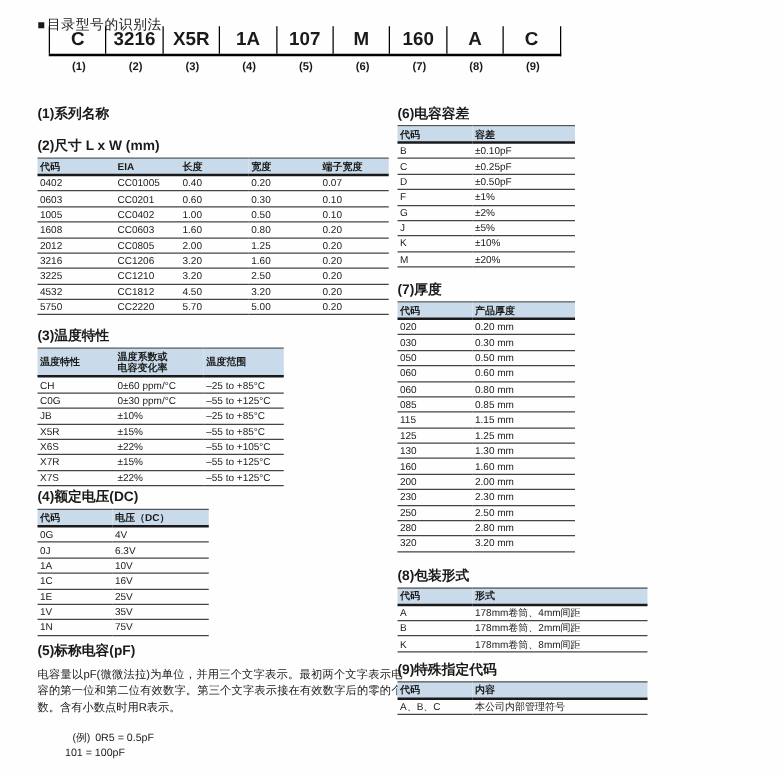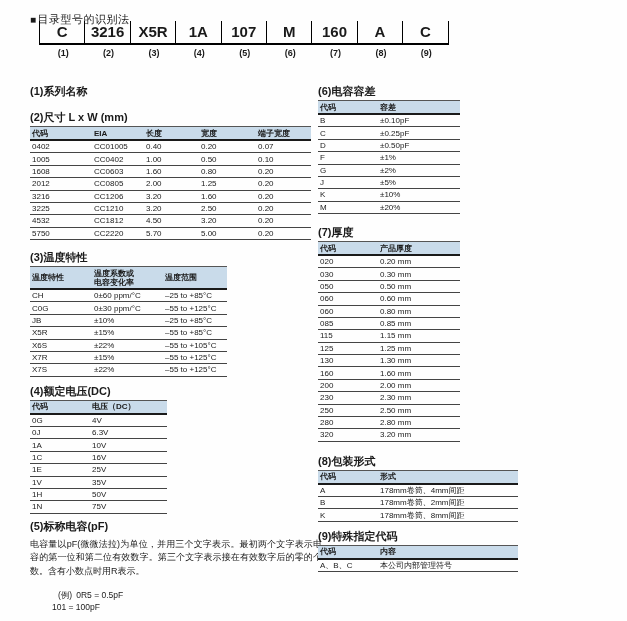--- a/index.html
+++ b/index.html
@@ -80,21 +80,21 @@
     border-bottom: 1px solid #444;
     padding: 1.2px 0 1.2px 2px;
     line-height: 9px;
     white-space: nowrap;
     overflow: hidden;
   }
 
   
   .sec-1 { margin-bottom: 15px; }
   .sec-2 { margin-bottom: 12px; }
-  .sec-3 { margin-bottom: 9px; }
+  .sec-3 { margin-bottom: 4px; }
   .sec-4 { margin-bottom: 7px; }
   .sec-6 { margin-bottom: 13px; }
   .sec-7 { margin-bottom: 14px; }
   .sec-8 { margin-bottom: 9px; }
 
   
   .cap-text {
     margin-top: 6px;
     width: 292px;
     font-size: 9px;
@@ -167,20 +167,27 @@
           </thead>
         <tbody>
             <tr>
               <td>0402</td>
               <td>CC01005</td>
               <td>0.40</td>
               <td>0.20</td>
               <td>0.07</td>
             </tr>
             <tr>
+              <td>0603</td>
+              <td>CC0201</td>
+              <td>0.60</td>
+              <td>0.30</td>
+              <td>0.10</td>
+            </tr>
+            <tr>
               <td>1005</td>
               <td>CC0402</td>
               <td>1.00</td>
               <td>0.50</td>
               <td>0.10</td>
             </tr>
             <tr>
               <td>1608</td>
               <td>CC0603</td>
               <td>1.60</td>
@@ -312,24 +319,20 @@
               <td>1C</td>
               <td>16V</td>
             </tr>
             <tr>
               <td>1E</td>
               <td>25V</td>
             </tr>
             <tr>
               <td>1V</td>
               <td>35V</td>
-            </tr>
-            <tr>
-              <td>1H</td>
-              <td>50V</td>
             </tr>
             <tr>
               <td>1N</td>
               <td>75V</td>
             </tr>
           </tbody>
       </table>
     </div>
 
     <div class="sec-5">

